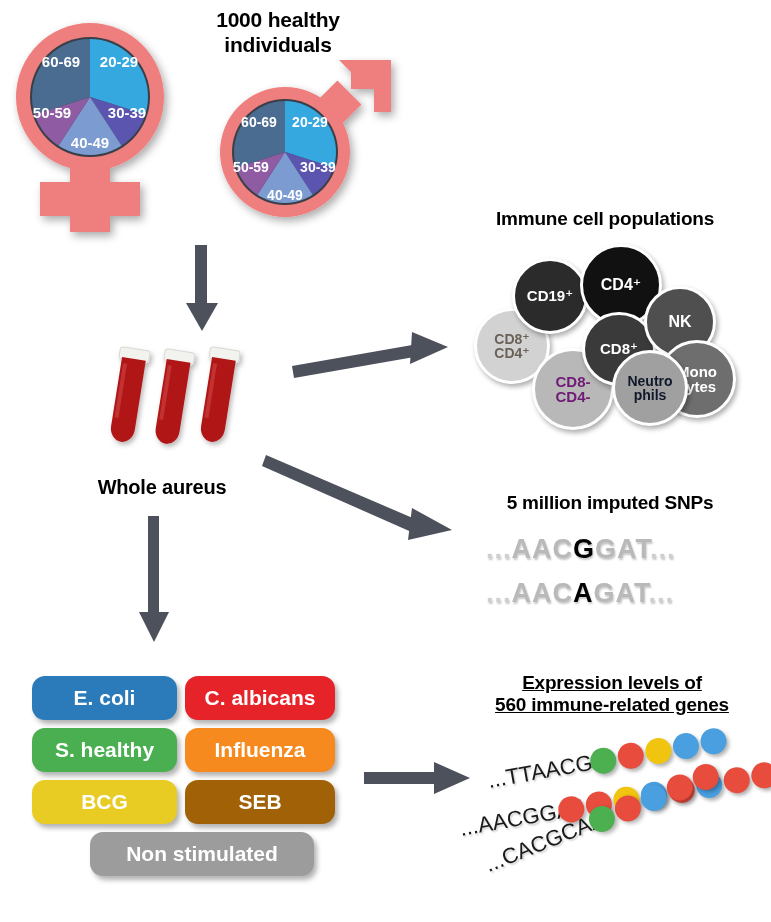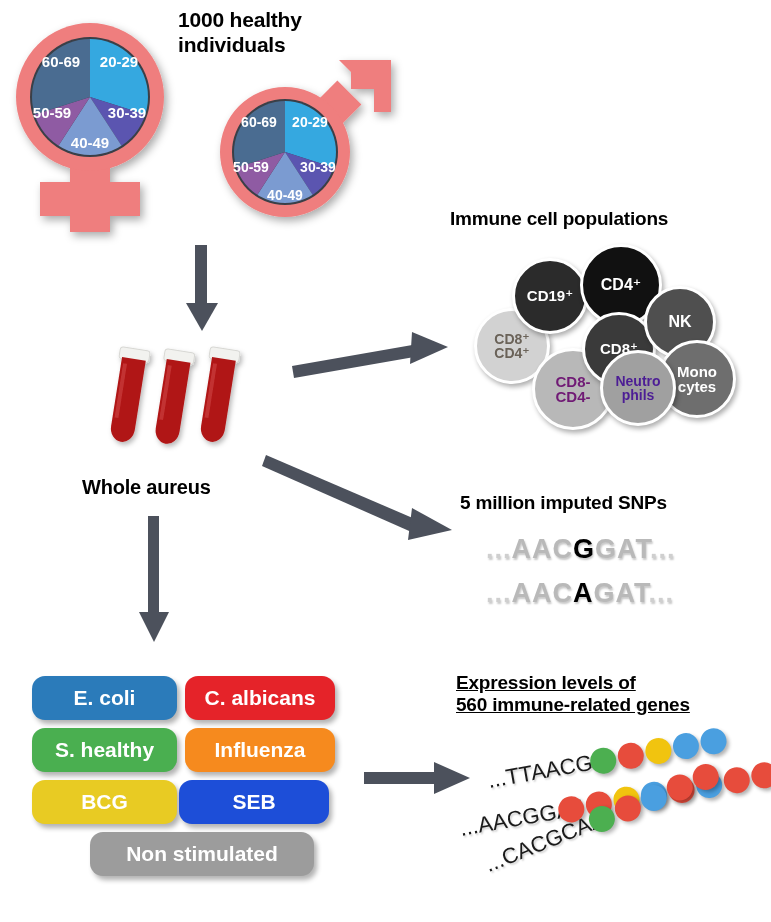--- a/index.html
+++ b/index.html
@@ -12,20 +12,21 @@
     position:relative;
   }
   #stage{position:relative;width:771px;height:922px;overflow:hidden;}
 
   .abs{position:absolute;}
 
   
   .heading{
     font-weight:bold;
     color:#000;
+    text-align:center;
     line-height:1.18;
     letter-spacing:-0.2px;
   }
 
   
   .sym-wrap{position:absolute;}
   .sym-svg{display:block;overflow:visible;}
 
   .pie-label{
     fill:#ffffff;
@@ -239,40 +240,40 @@
     <div class="cell" style="left:18px;top:64px;width:76px;height:76px;background:#d2d2d2;color:#6a6258;font-size:14px;">CD8⁺
 CD4⁺</div>
     <div class="cell" style="left:76px;top:104px;width:82px;height:82px;background:#b8b8b8;color:#701a75;font-size:15px;">CD8-
 CD4-</div>
     <div class="cell" style="left:56px;top:14px;width:76px;height:76px;background:#2b2b2b;color:#ffffff;font-size:15px;">CD19⁺</div>
     <div class="cell" style="left:124px;top:0px;width:82px;height:82px;background:#111111;color:#ffffff;font-size:16px;">CD4⁺</div>
     <div class="cell" style="left:126px;top:68px;width:74px;height:74px;background:#3a3a3a;color:#ffffff;font-size:15px;">CD8⁺</div>
     <div class="cell" style="left:188px;top:42px;width:72px;height:72px;background:#4f4f4f;color:#ffffff;font-size:16px;">NK</div>
     <div class="cell" style="left:202px;top:96px;width:78px;height:78px;background:#6e6e6e;color:#ffffff;font-size:15px;">Mono
 cytes</div>
-    <div class="cell" style="left:144px;top:106px;width:76px;height:76px;background:#a0a0a0;color:#4c1d95;font-size:14px;">Neutro
+    <div class="cell" style="left:156px;top:106px;width:76px;height:76px;background:#a0a0a0;color:#0f172a;font-size:14px;">Neutro
 phils</div>
   </div>
 
   <div class="abs heading" style="left:460px;top:492px;width:300px;font-size:19px;">5 million imputed SNPs</div>
 
   <div class="snpbox" style="left:478px;top:534px;width:280px;height:88px;">
     <div class="snp-line" style="font-size:27px;position:absolute;left:8px;top:0px;"><span class="dots">...</span>AAC<span class="hi">G</span>GAT<span class="dots">...</span></div>
     <div class="snp-line" style="font-size:27px;position:absolute;left:8px;top:44px;"><span class="dots">...</span>AAC<span class="hi">A</span>GAT<span class="dots">...</span></div>
   </div>
 
   <div class="abs" style="left:32px;top:676px;width:310px;height:220px;">
     <div class="pill" style="left:153px;top:0px;width:150px;height:44px;background:#e52329;font-size:21px;">C. albicans</div>
     <div class="pill" style="left:0px;top:0px;width:145px;height:44px;background:#2b7bba;font-size:21px;">E. coli</div>
 
     <div class="pill" style="left:0px;top:52px;width:145px;height:44px;background:#4aaf50;font-size:21px;">S. healthy</div>
     <div class="pill" style="left:153px;top:52px;width:150px;height:44px;background:#f68a1e;font-size:21px;">Influenza</div>
 
     <div class="pill" style="left:0px;top:104px;width:145px;height:44px;background:#e8cb23;font-size:21px;">BCG</div>
-    <div class="pill" style="left:147px;top:104px;width:150px;height:44px;background:#1d4ed8;font-size:21px;">SEB</div>
+    <div class="pill" style="left:153px;top:104px;width:150px;height:44px;background:#a16207;font-size:21px;">SEB</div>
 
     <div class="pill" style="left:58px;top:156px;width:224px;height:44px;background:#9c9c9c;font-size:21px;">Non stimulated</div>
   </div>
 
   <svg class="arrow-svg" style="left:364px;top:758px;" width="110" height="44" viewBox="0 0 110 44">
     <g fill="#4c515c">
       <rect x="0" y="14" width="76" height="12"></rect>
       <polygon points="70,4 106,20 70,36"></polygon>
     </g>
   </svg>

